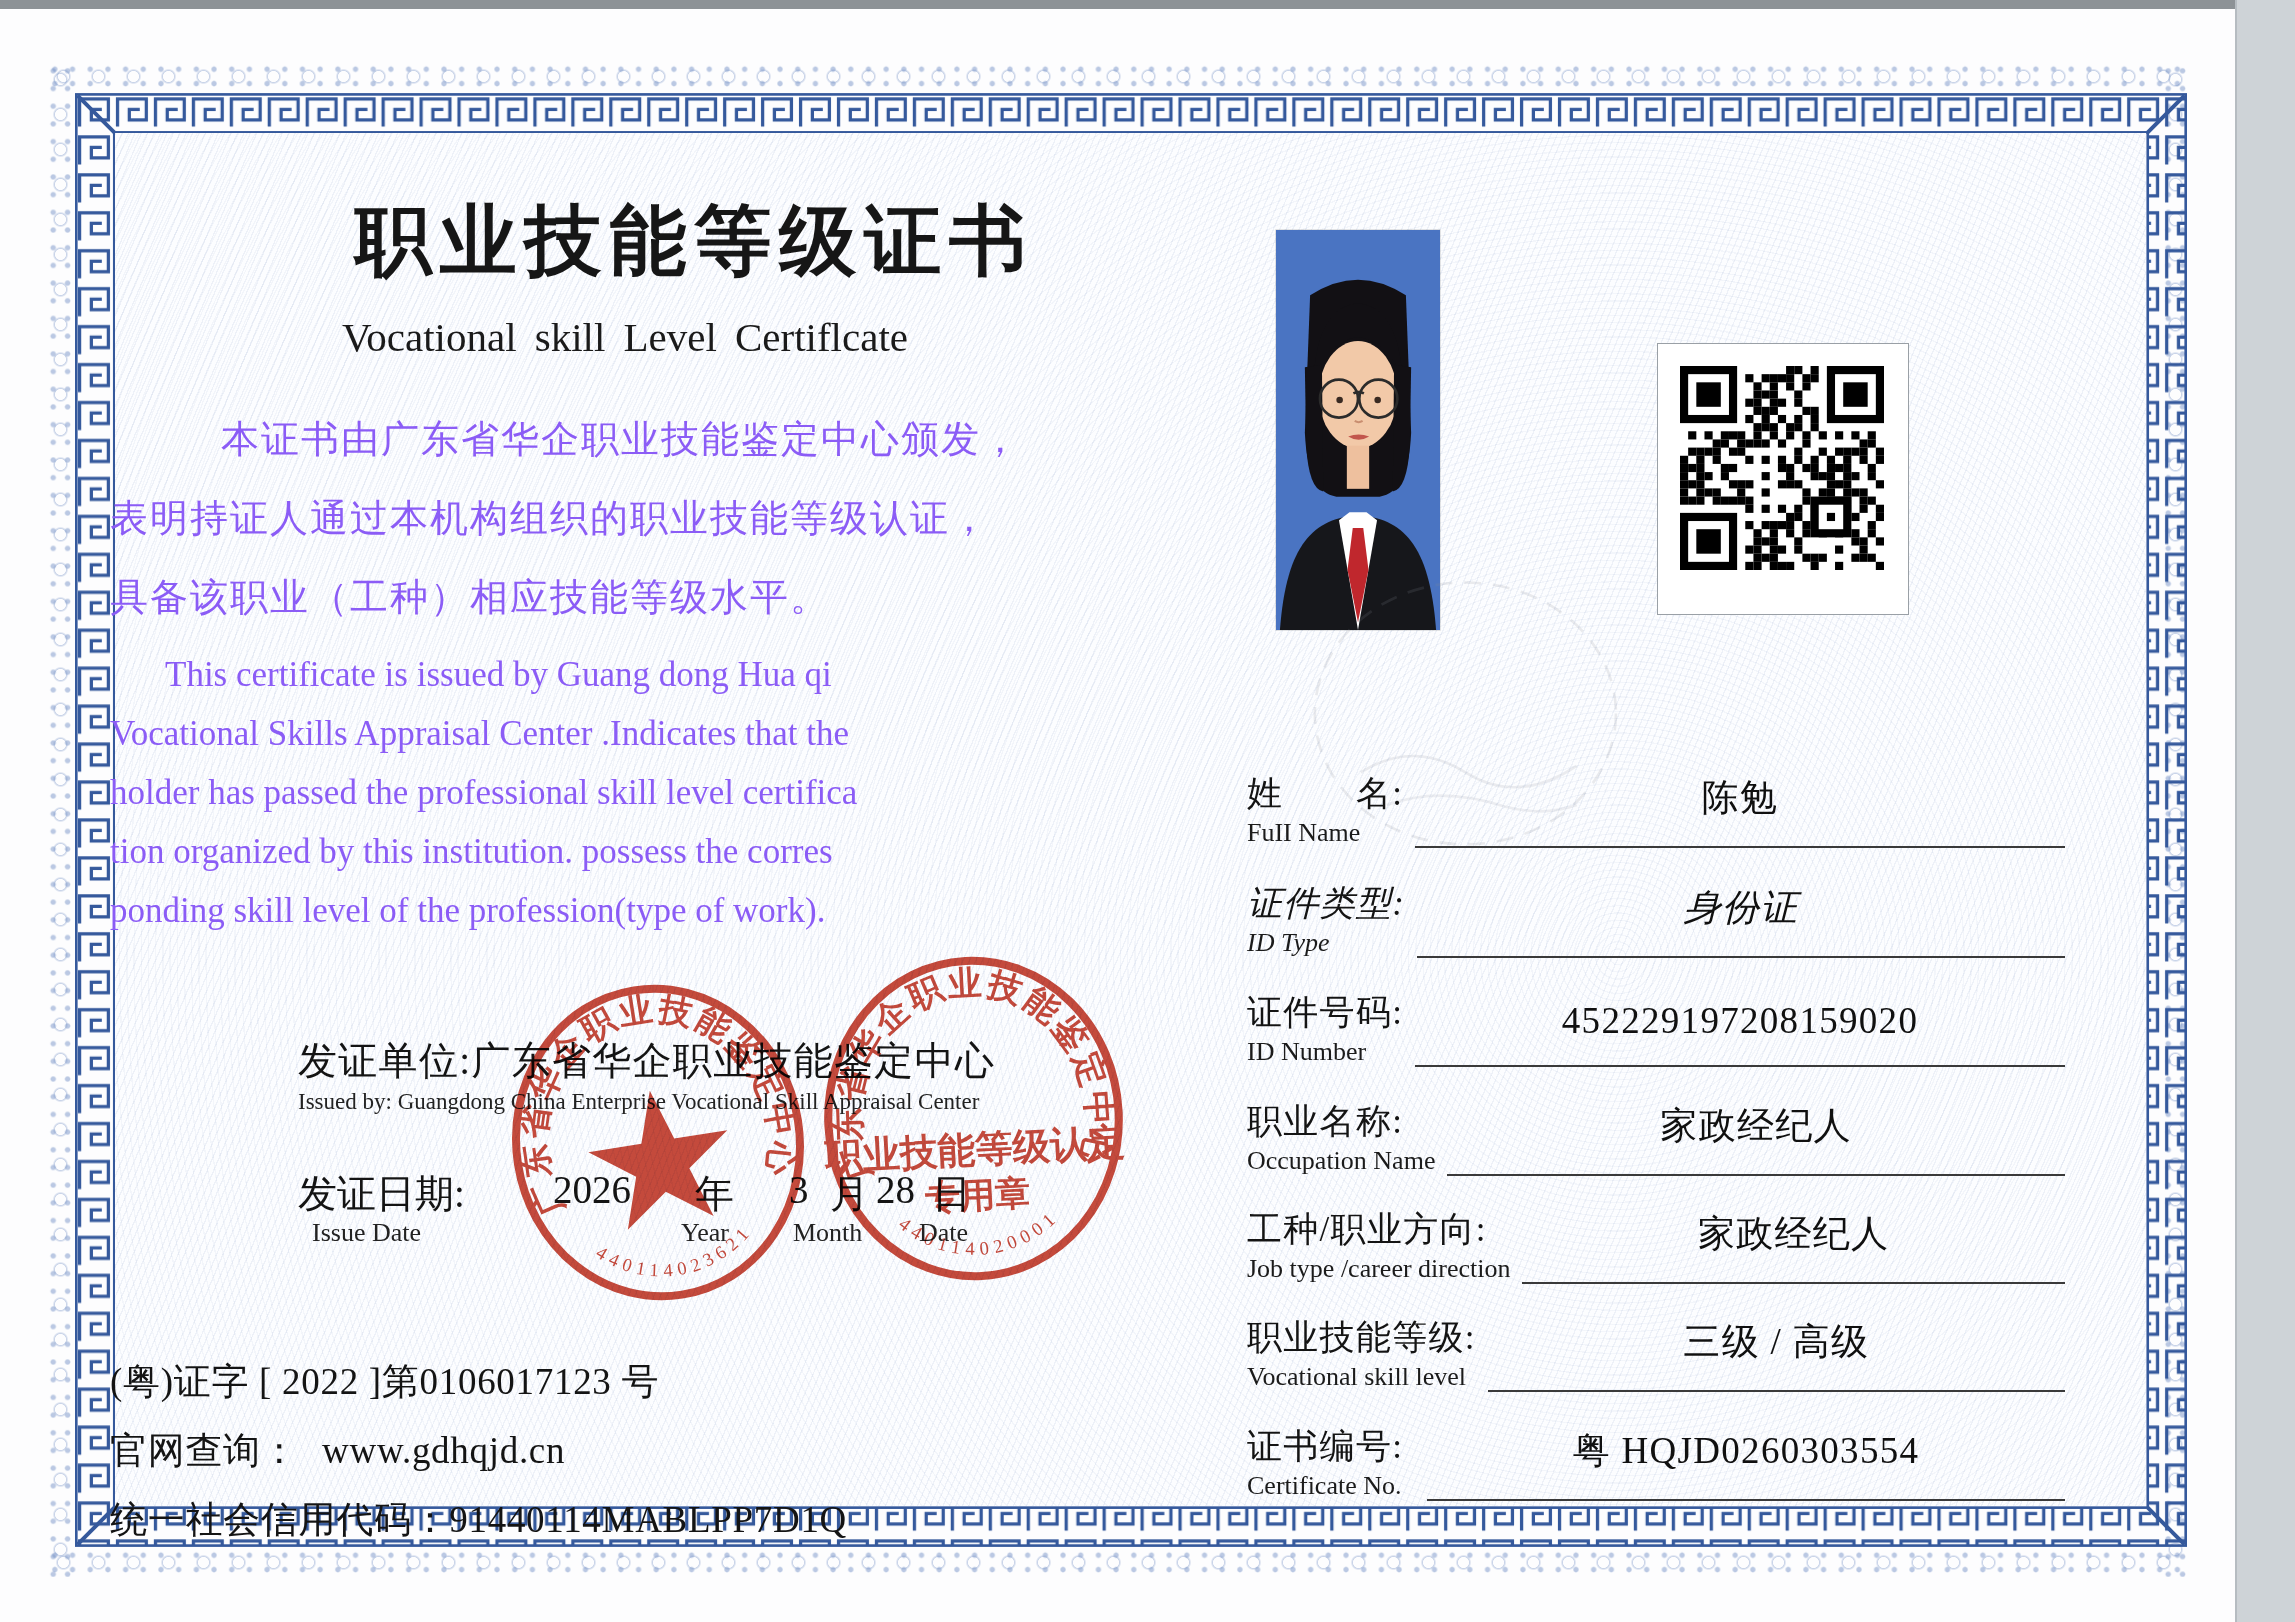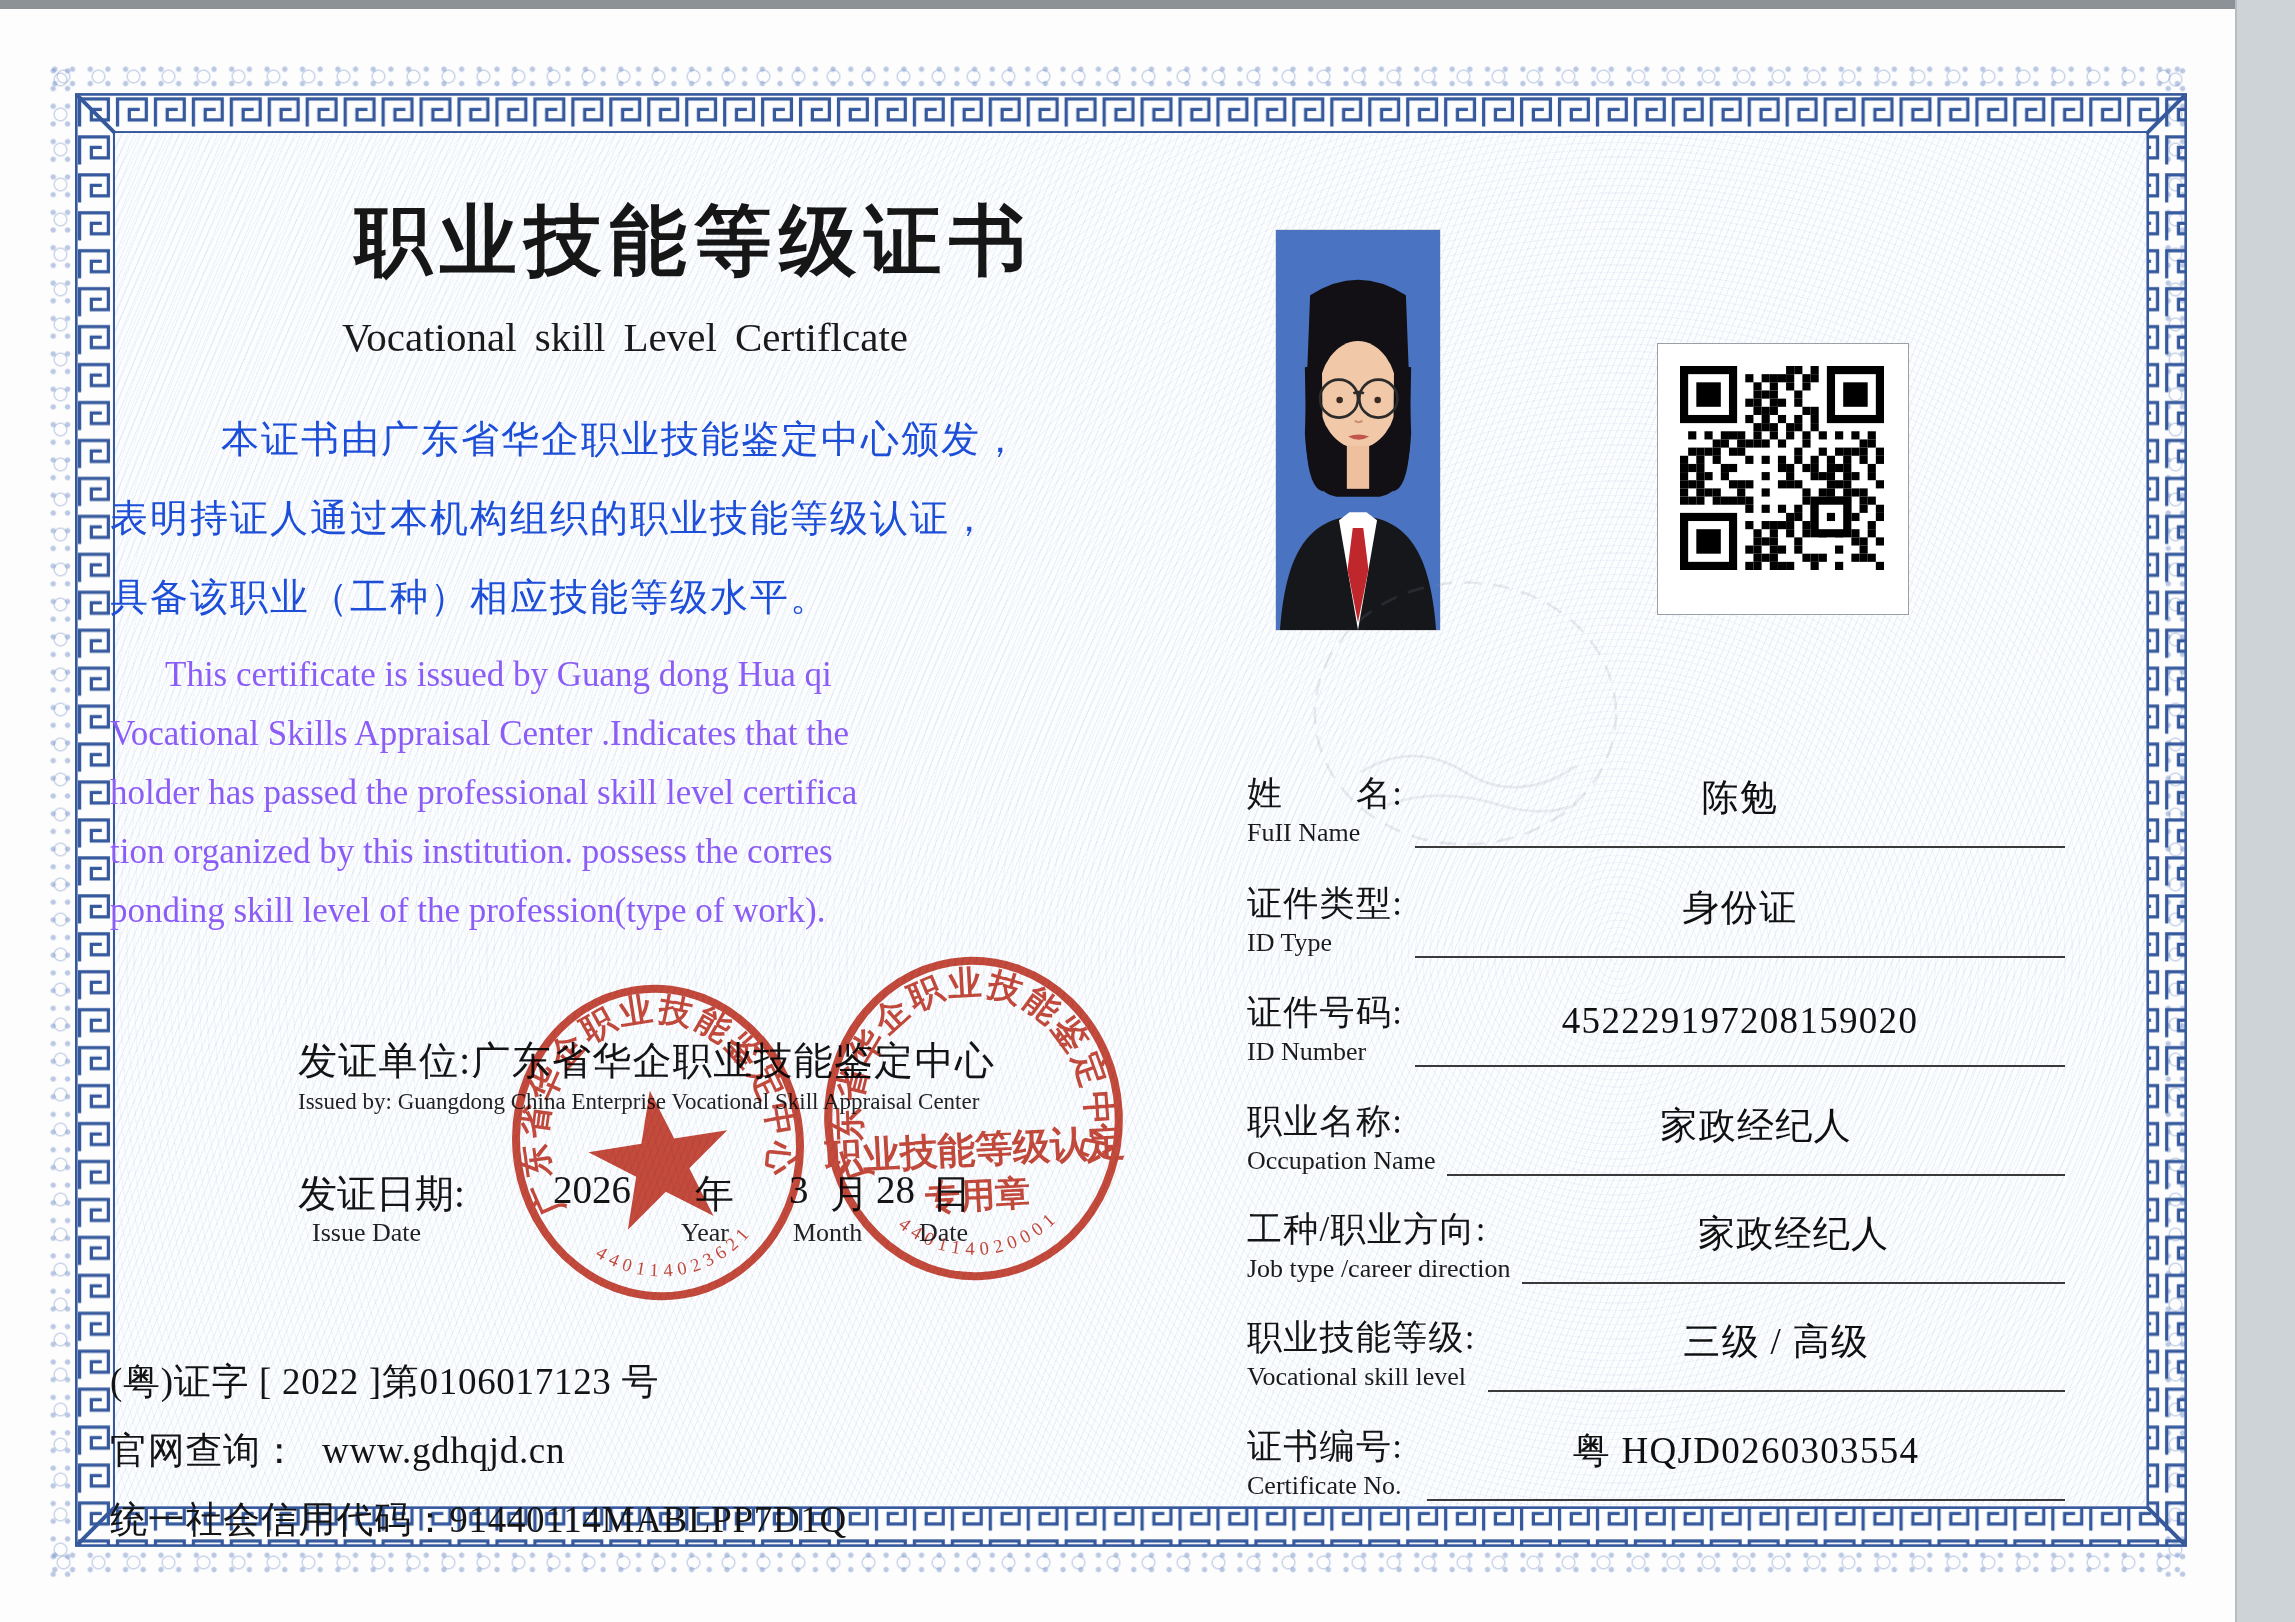--- a/index.html
+++ b/index.html
@@ -30,21 +30,21 @@
   #guilloche{position:absolute;left:115px;top:133px;width:2031px;height:1373px;background:#fcfdff;
     background-image:
       repeating-linear-gradient(113deg, rgba(85,115,175,.085) 0 1.3px, rgba(0,0,0,0) 1.3px 5.9px),
       repeating-radial-gradient(circle at 74% 60%, rgba(85,115,175,.055) 0 1.3px, rgba(0,0,0,0) 1.3px 7.2px);}
 
   .abs{position:absolute;}
 
   
   #title-zh{left:216px;top:190px;width:818px;text-align:right;font-size:77px;font-weight:600;letter-spacing:7.9px;color:#161616;}
   #title-en{left:216px;top:313px;width:818px;text-align:center;font-size:41px;word-spacing:7.9px;color:#1a1a1a;}
-  #intro-zh{left:110px;top:400px;width:942px;font-size:38px;letter-spacing:2px;line-height:79px;color:#1d4ed8;}
+  #intro-zh{left:110px;top:400px;width:942px;font-size:38px;letter-spacing:2px;line-height:79px;color:#8b5cf6;}
   #intro-zh .l0{padding-left:111px;}
   #intro-en{left:110px;top:645px;width:949px;font-size:35px;line-height:59px;color:#8b5cf6;}
   #intro-en .l0{padding-left:55px;}
 
   #issued-zh{left:298px;top:1034px;font-size:39px;letter-spacing:1.3px;color:#141414;}
   #issued-en{left:298px;top:1089px;font-size:23px;color:#222;}
 
   #date-row .zh{position:absolute;top:1167px;font-size:39px;color:#141414;}
   #date-row .sub{position:absolute;top:1218px;font-size:26px;color:#222;}
   #d-label{left:298px;} #d-year{left:553px;} #d-yunit{left:695px;} #d-month{left:789px;}
@@ -59,21 +59,21 @@
   #qr-frame{left:1657px;top:343px;width:250px;height:270px;background:#ffffff;border:1.3px solid #9aa0a6;}
   #qr-svg{position:absolute;left:22px;top:22px;}
 
   #ghost{left:1269px;top:576px;opacity:.55;}
 
   .frow{position:absolute;left:1247px;width:818px;height:102px;display:flex;align-items:flex-end;}
   .flabel{flex:0 0 auto;}
   .fzh{font-size:35px;letter-spacing:1.3px;color:#141414;white-space:nowrap;}
   .fen{font-size:26px;margin-top:1.3px;color:#1b1b1b;white-space:nowrap;}
   .fval{flex:1 1 auto;border-bottom:2px solid #3a3a3a;margin-left:11.8px;text-align:center;padding-bottom:23px;font-size:37px;letter-spacing:1.3px;color:#101010;white-space:nowrap;}
-  #frow-0{top:746px;} #frow-1{top:856px;} #frow-2{top:965px;} #frow-3{top:1074px;}
+  #frow-0{top:746px;} #frow-1{top:856px;font-style:italic;} #frow-2{top:965px;} #frow-3{top:1074px;}
   #frow-4{top:1182px;} #frow-5{top:1290px;} #frow-6{top:1399px;gap:12px;}
 
   
   .stamp{position:absolute;mix-blend-mode:multiply;opacity:.92;}
   #stamp1{left:504px;top:974px;width:308px;height:337px;transform:rotate(-9deg);}
   #stamp2{left:817px;top:950px;width:313px;height:337px;transform:rotate(-3deg);}
 </style>
 </head>
 <body>
 

